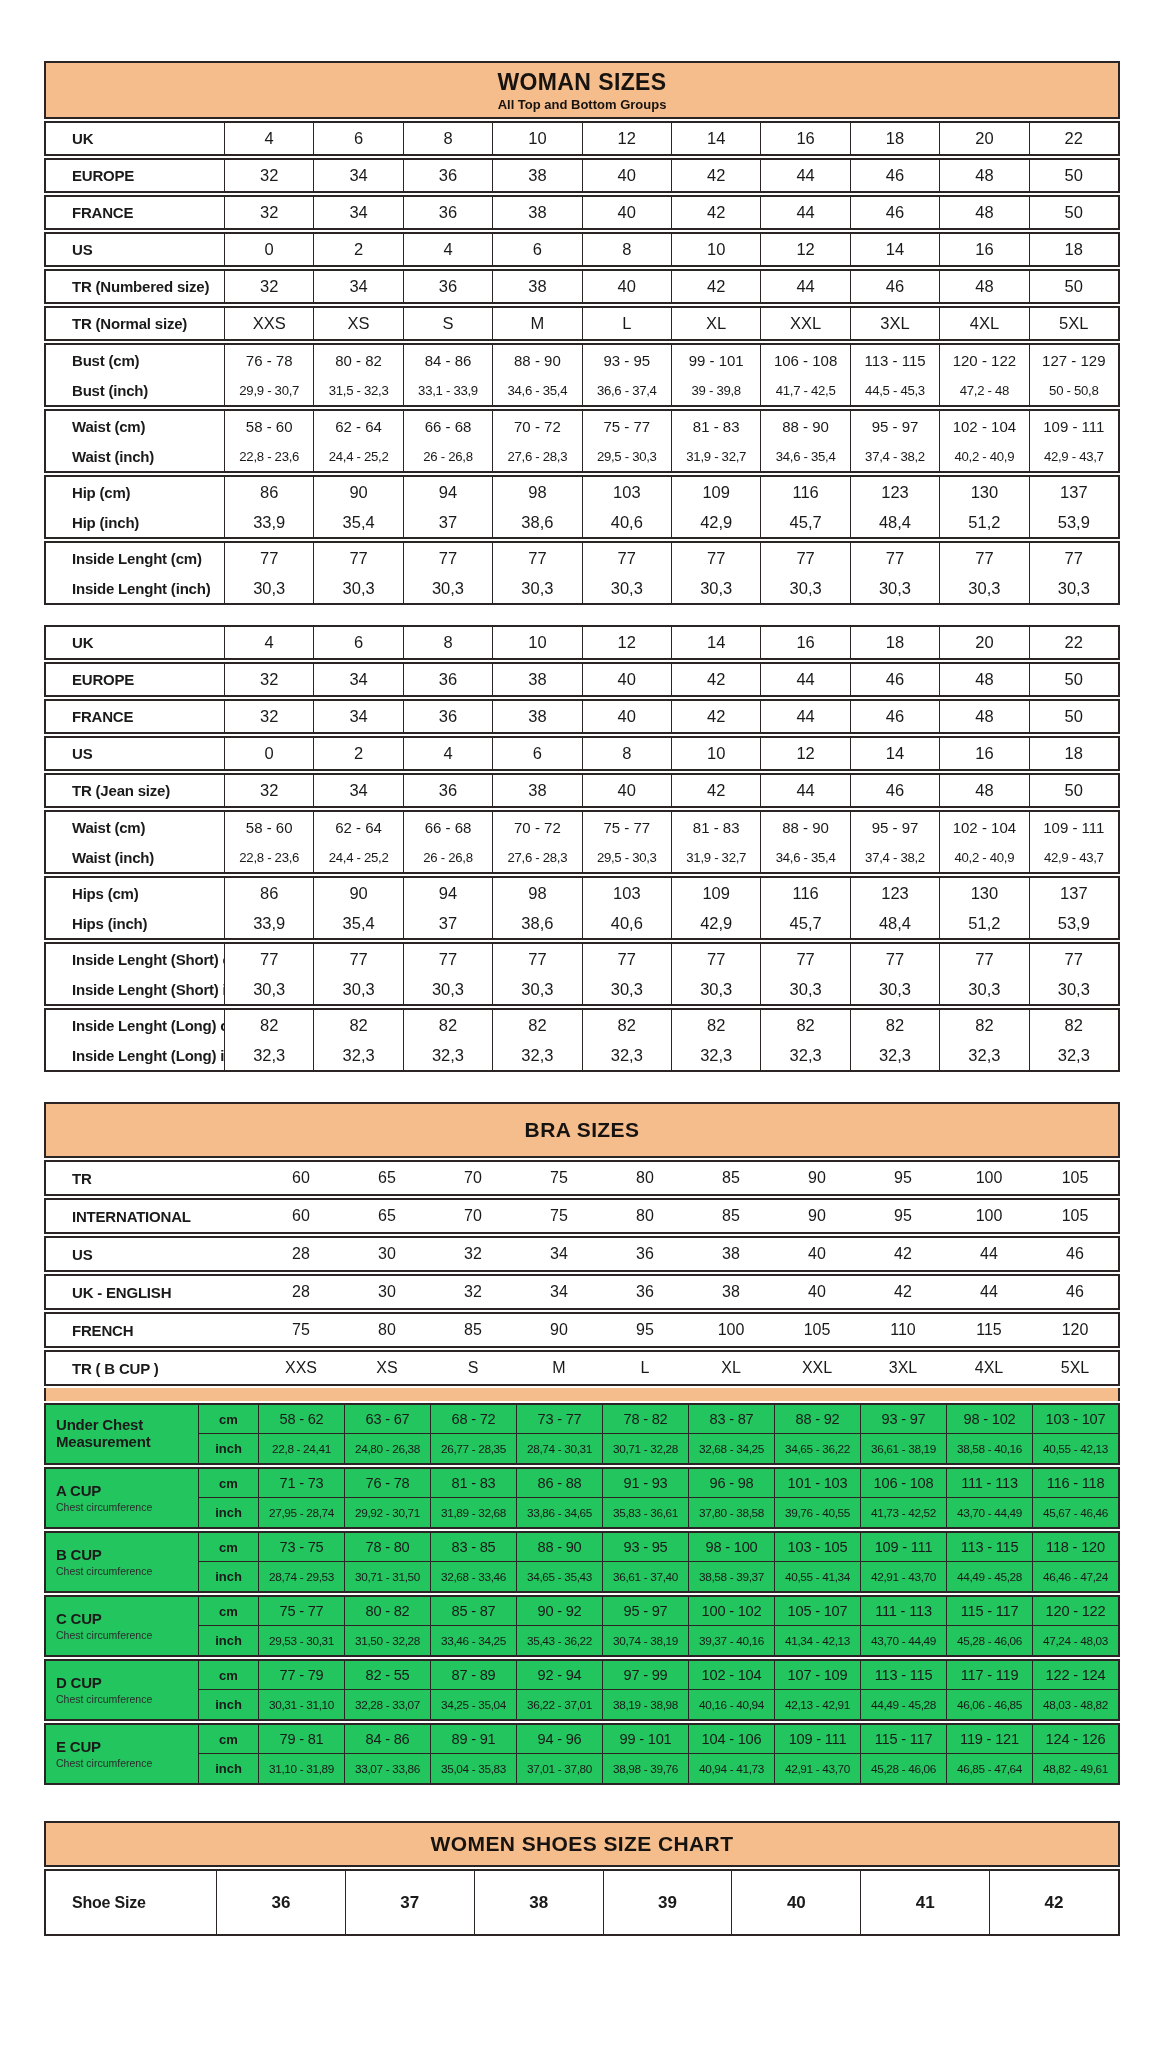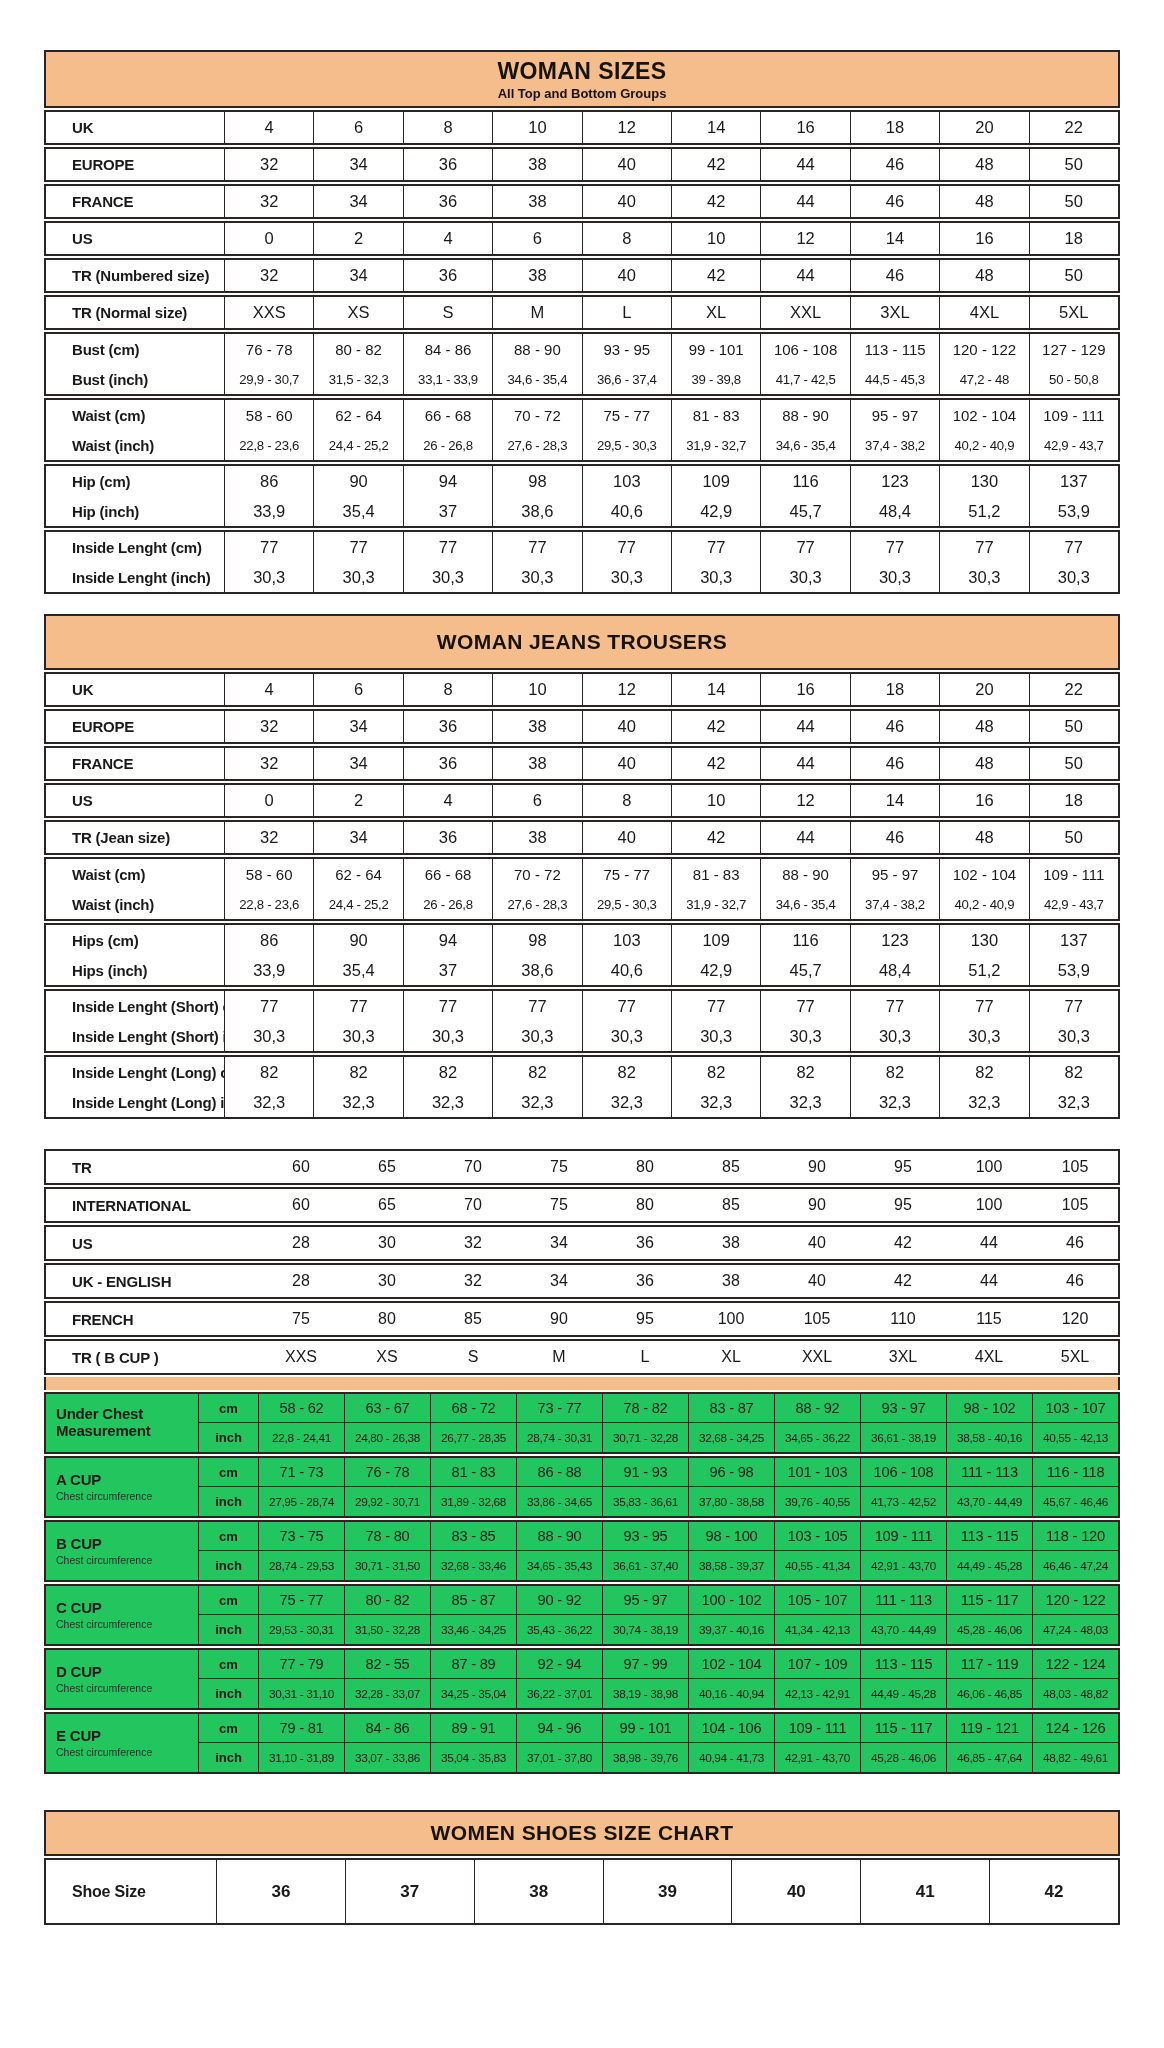--- a/index.html
+++ b/index.html
@@ -6,21 +6,21 @@
     --band:#f5bd8c;
     --bd:#2a2524;
     --tx:#1a1a1a;
   }
   *{box-sizing:border-box;margin:0;padding:0;}
   html,body{background:#ffffff;}
   body{font-family:"Liberation Sans", sans-serif;color:var(--tx);}
   .page{width:1164px;height:2048px;background:#fff;overflow:hidden;}
 
   .tbl{margin-left:44px;margin-right:44px;}
-  #t1{padding-top:50px;}
+  #t1{padding-top:50px;margin-top:11px;}
   #t2{margin-top:20px;}
   #t3{margin-top:30px;}
   #t4{margin-top:36px;}
 
   
   .band{background:var(--band);border:2px solid var(--bd);margin-bottom:2px;
         display:flex;flex-direction:column;align-items:center;justify-content:center;text-align:center;}
   .band-lg{height:58px;}
   .band-md{height:56px;}
   .band-sm{height:46px;}
@@ -283,23 +283,20 @@
             <div class="cell val">30,3</div>
             <div class="cell val">30,3</div>
             <div class="cell val">30,3</div>
             <div class="cell val">30,3</div>
           </div>
         </div>
       </div>
   </section>
 
   <section class="tbl" id="t2">
-    <header class="band band-md">
-      <div class="band-title">WOMAN JEANS TROUSERS</div>
-    </header>
     <div class="cols10">
         <div class="gbox">
           <div class="trow vl">
             <div class="cell lab">UK</div>
             <div class="cell val">4</div>
             <div class="cell val">6</div>
             <div class="cell val">8</div>
             <div class="cell val">10</div>
             <div class="cell val">12</div>
             <div class="cell val">14</div>
@@ -478,20 +475,23 @@
             <div class="cell val">32,3</div>
             <div class="cell val">32,3</div>
             <div class="cell val">32,3</div>
             <div class="cell val">32,3</div>
           </div>
         </div>
       </div>
   </section>
 
   <section class="tbl" id="t3">
+    <header class="band band-md">
+      <div class="band-title">BRA SIZES</div>
+    </header>
     <div class="cols10" id="bra-conv">
         <div class="gbox">
           <div class="trow vl">
             <div class="cell lab">TR</div>
             <div class="cell val">60</div>
             <div class="cell val">65</div>
             <div class="cell val">70</div>
             <div class="cell val">75</div>
             <div class="cell val">80</div>
             <div class="cell val">85</div>

